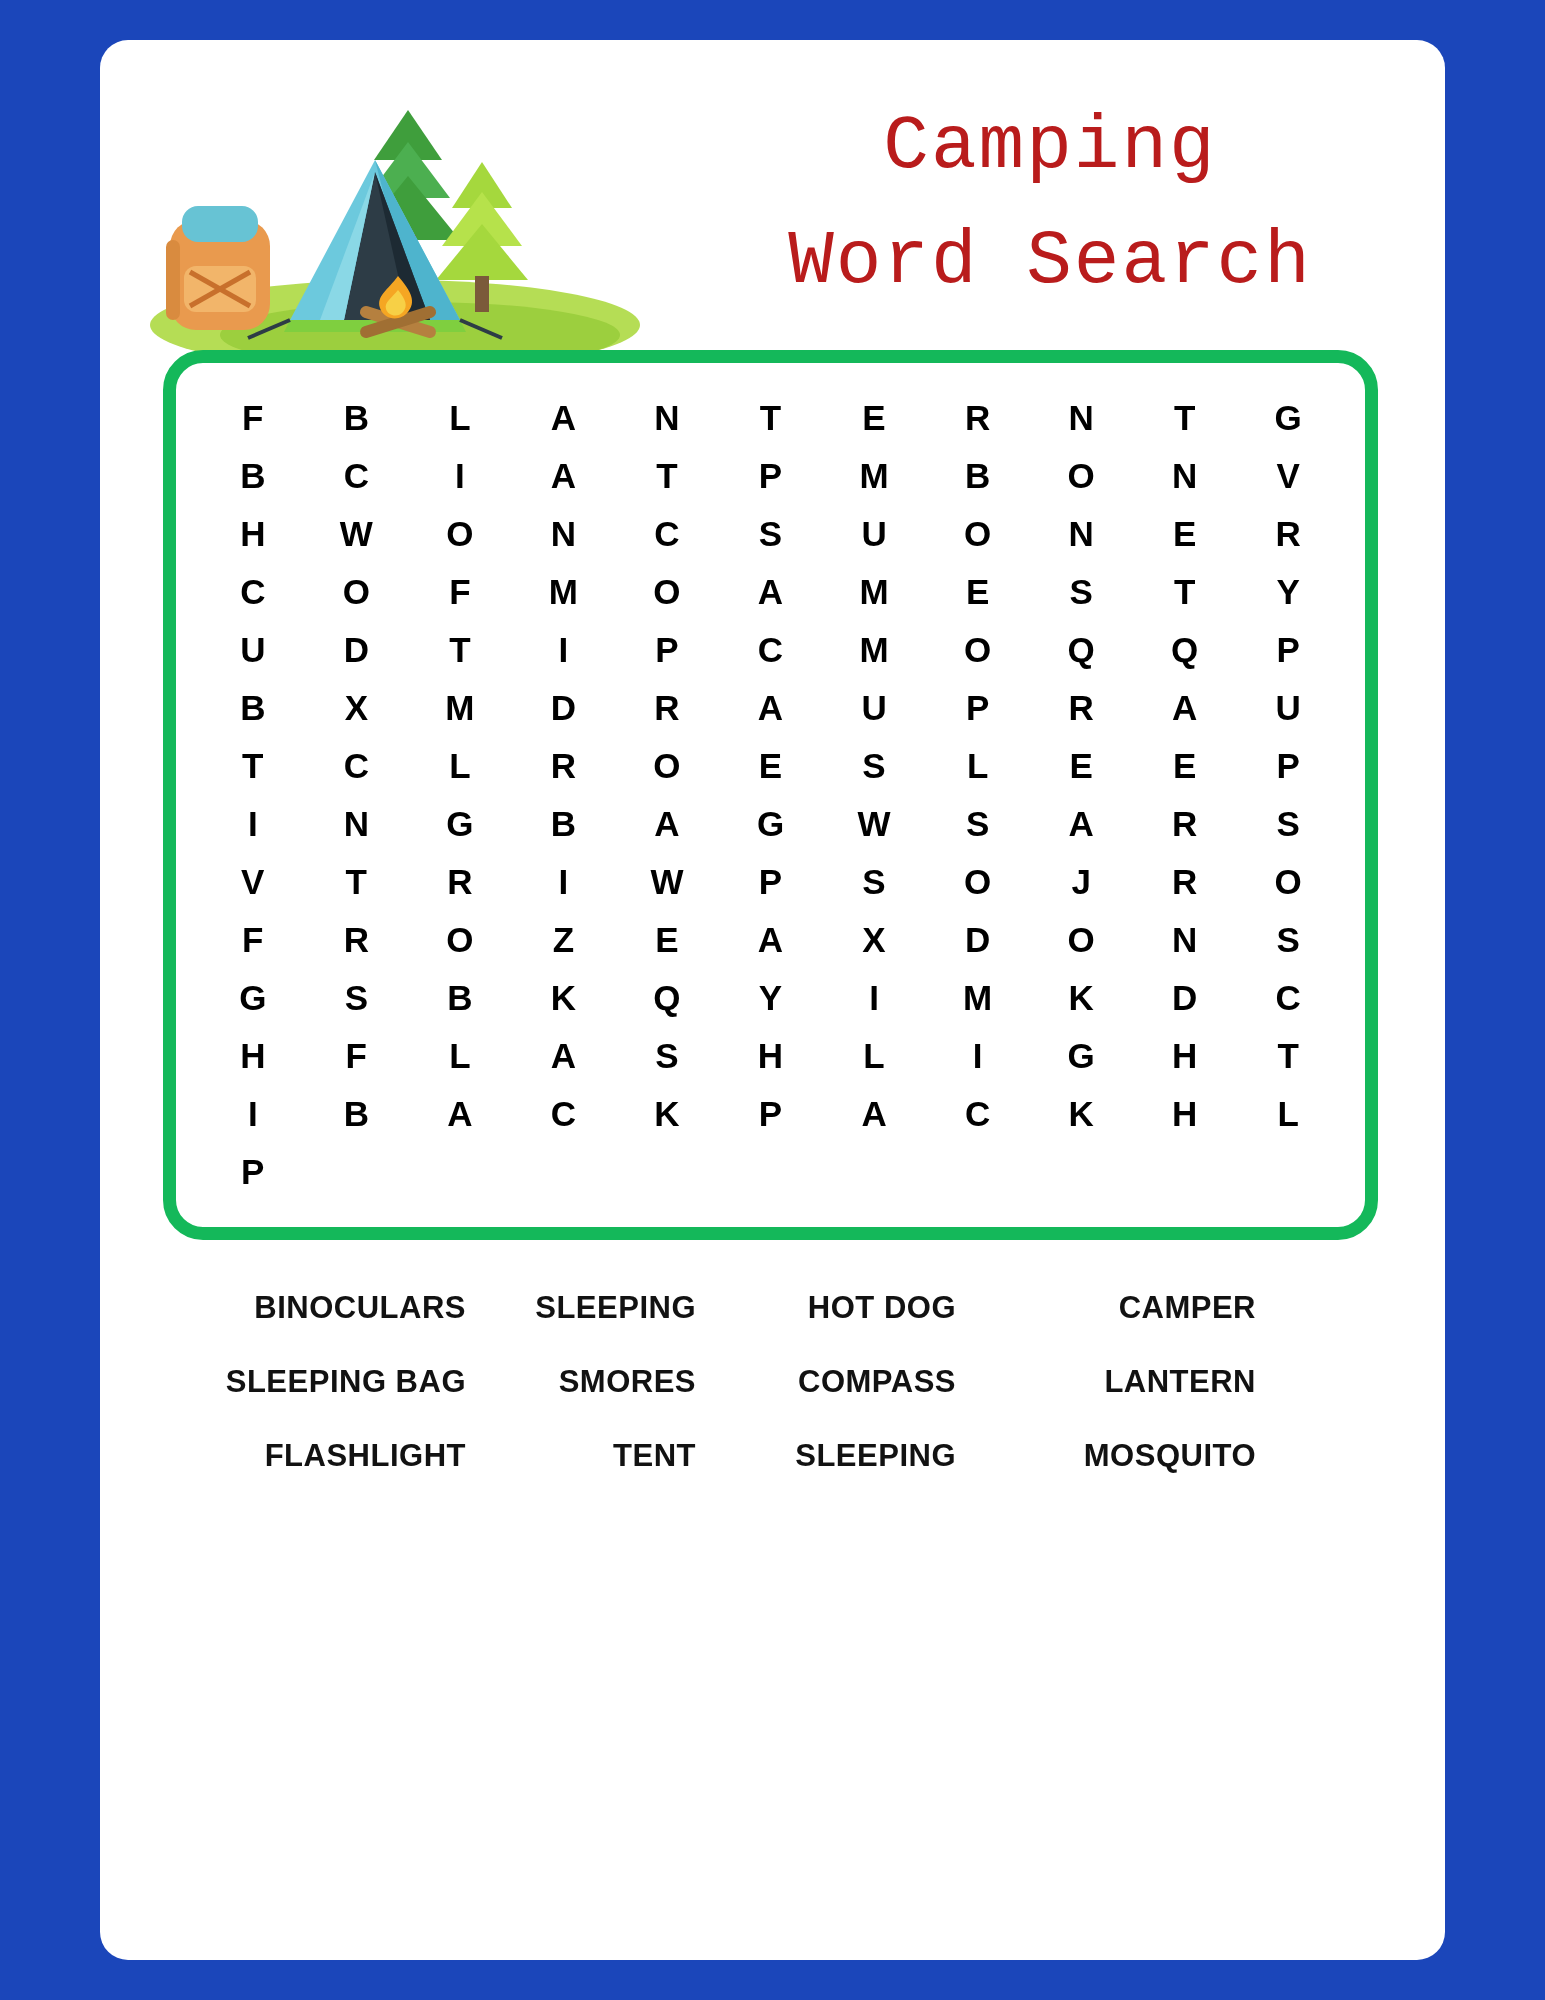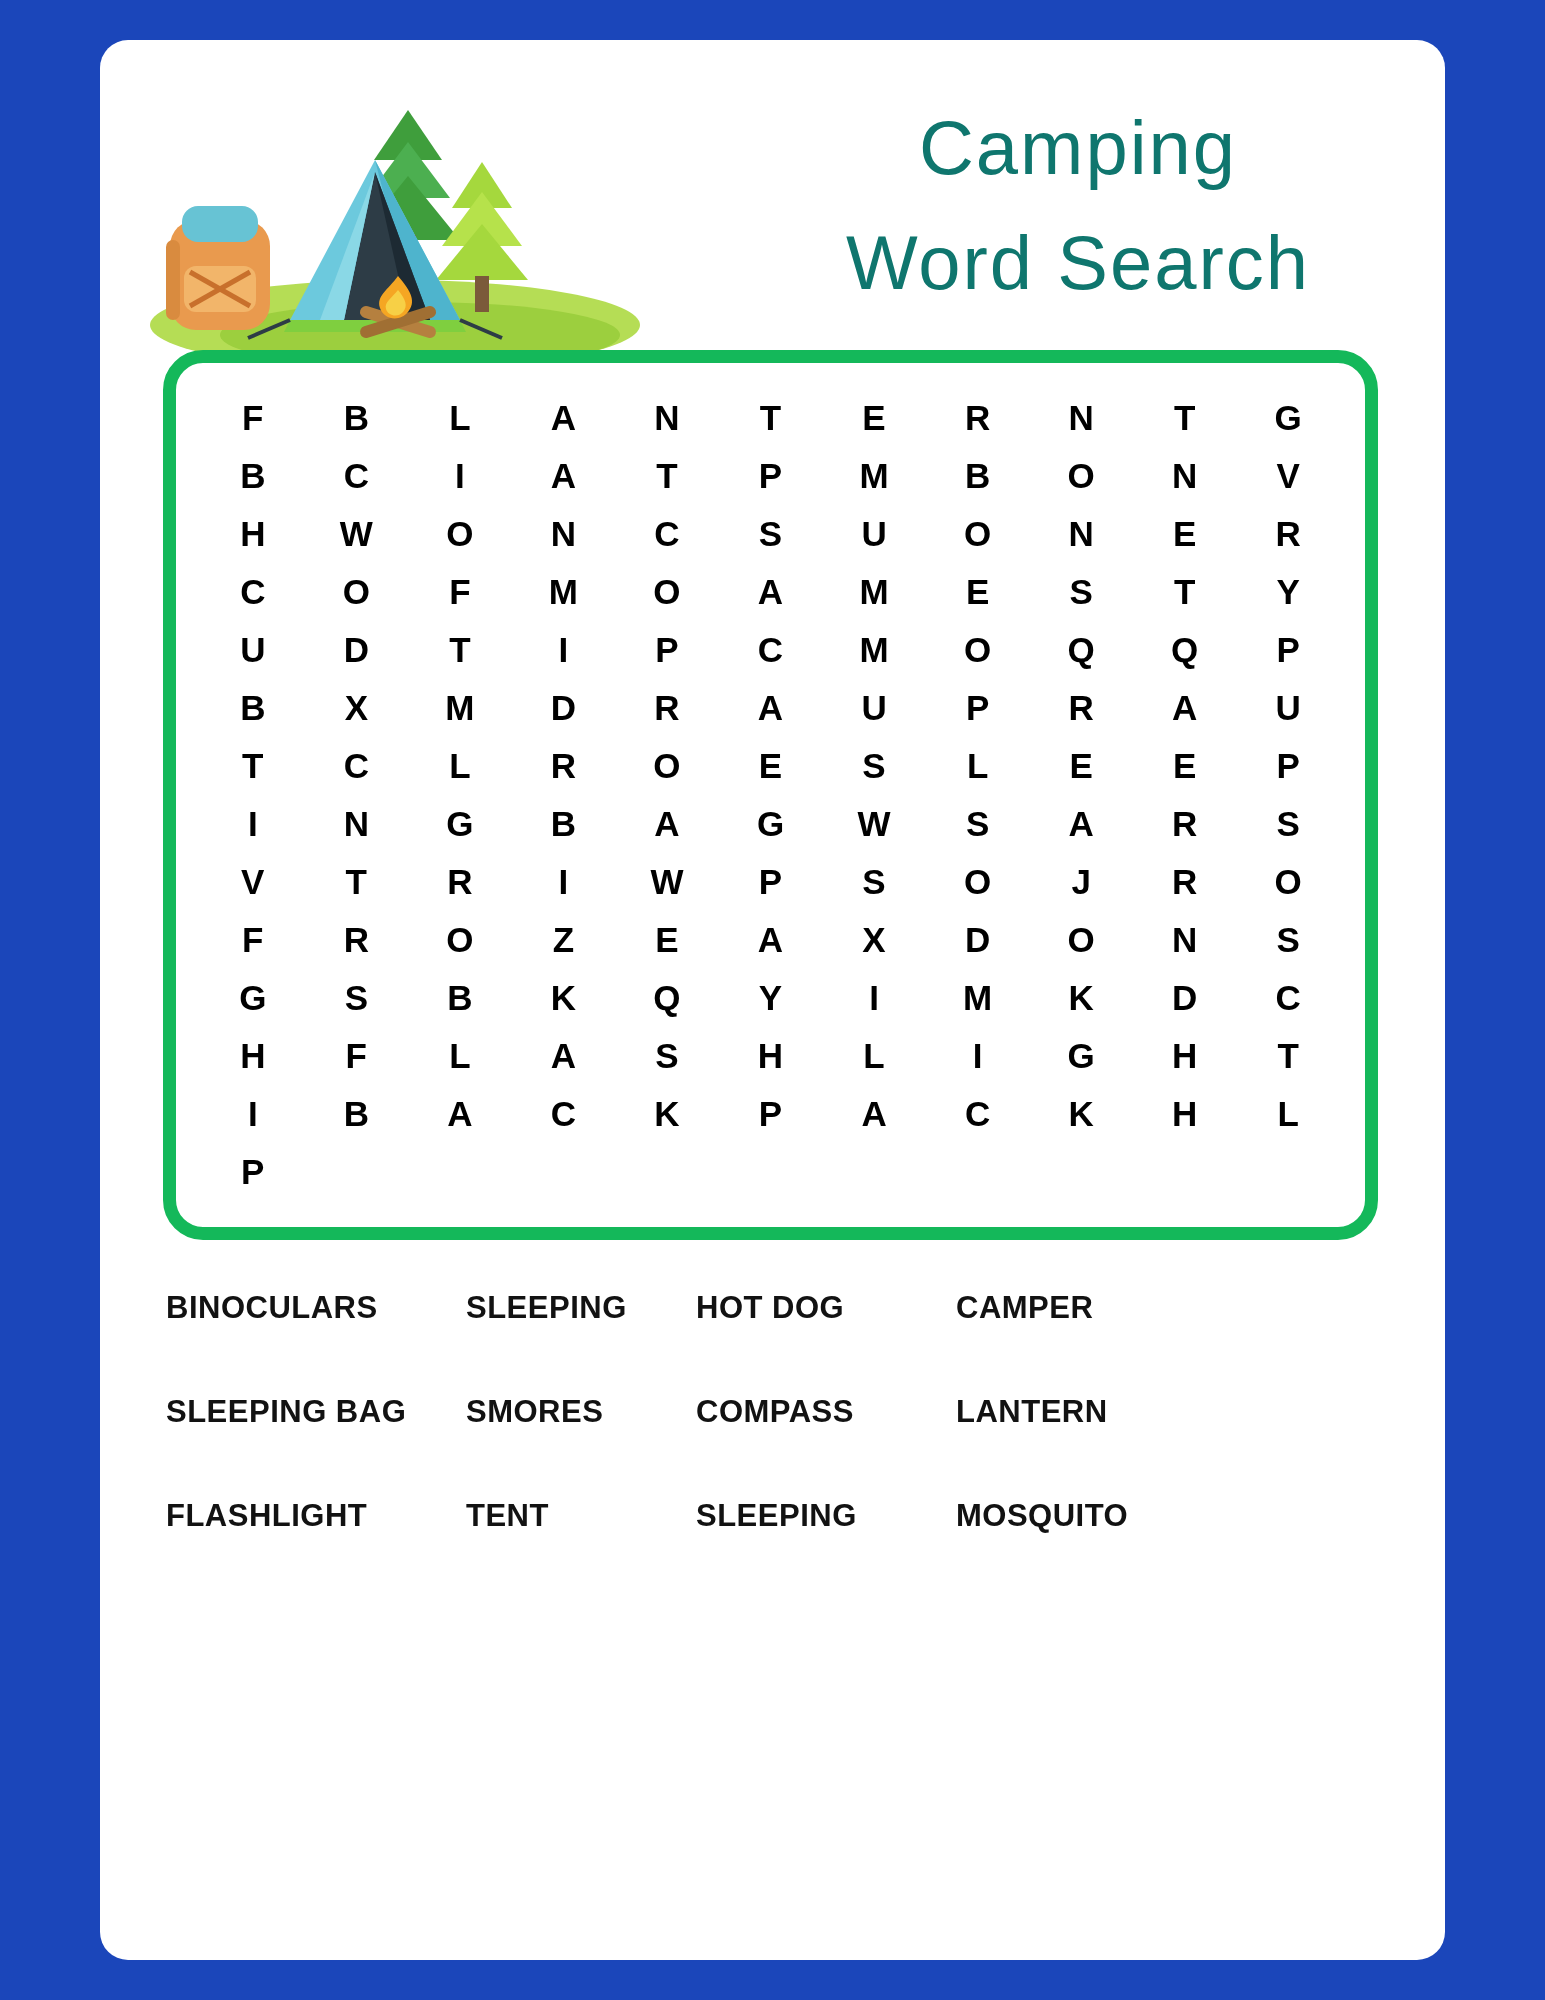--- a/index.html
+++ b/index.html
@@ -31,26 +31,26 @@
   }
   .illustration {
     position: absolute;
     left: 30px;
     top: 40px;
     width: 530px;
     height: 290px;
   }
   .title-block {
     position: absolute;
-    left: 628px;
+    left: 600px;
     top: 50px;
     width: 700px;
     text-align: center;
-    color: #0f766e;
-    font-family: Liberation Sans, sans-serif;
+    color: #b91c1c;
+    font-family: Liberation Mono, monospace;
   }
   .title-line {
     font-size: 76px;
     line-height: 115px;
     letter-spacing: 2px;
     font-weight: 400;
   }
 
   
   .grid-frame {
@@ -85,22 +85,23 @@
   }
 
   
   .words {
     position: absolute;
     left: 66px;
     top: 1250px;
     width: 1215px;
     display: grid;
     grid-template-columns: 300px 230px 260px 300px;
-    row-gap: 68px;
+    row-gap: 38px;
     align-items: center;
+    text-align: right;
   }
   .word {
     font-size: 31px;
     font-weight: bold;
     color: #121212;
     letter-spacing: 0.5px;
     white-space: nowrap;
   }
 </style>
 </head>

